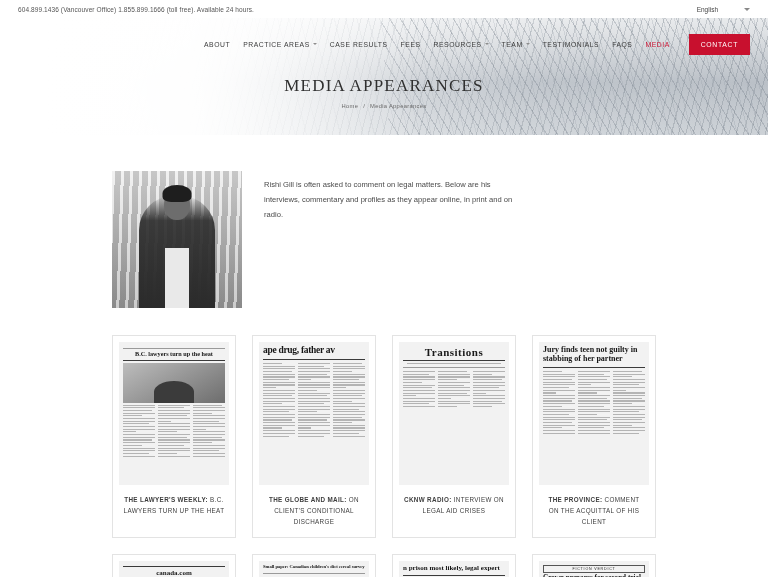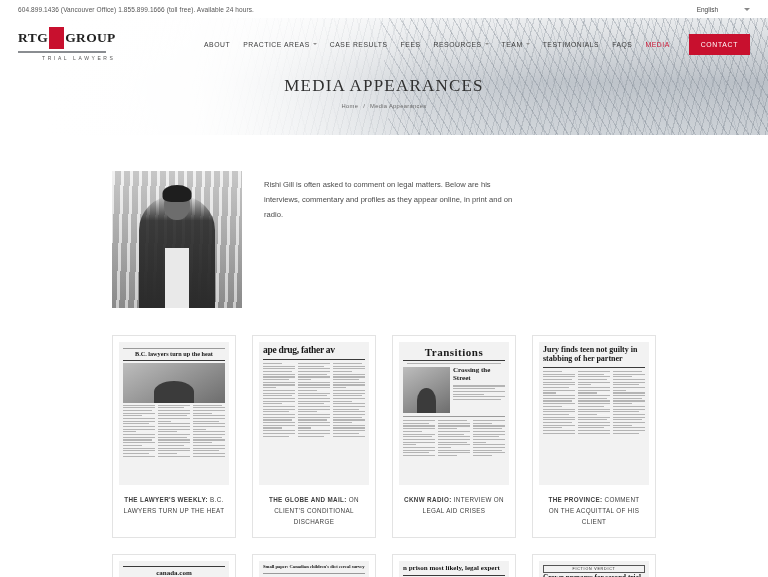--- a/index.html
+++ b/index.html
@@ -318,31 +318,20 @@
     <span>English</span>
     <span class="lang-caret"></span>
   </span>
 </div>
 
 <div class="hero">
   <div class="hero-bg"></div>
   <div class="hero-fade"></div>
 
   <div class="navrow">
-    <div class="logo">
-      <div>
-        <div class="logo-mark">
-          <span class="logo-rtg">RTG</span>
-          <span class="logo-red"></span>
-          <span class="logo-group">GROUP</span>
-        </div>
-        <div class="logo-underline"></div>
-        <div class="logo-sub">TRIAL LAWYERS</div>
-      </div>
-    </div>
 
     <nav class="mainnav">
       <span class="item">
         <span>ABOUT</span>
       </span>
       <span class="item">
         <span>PRACTICE AREAS</span>
         <span class="caret"></span>
       </span>
       <span class="item">
@@ -584,34 +573,20 @@
       <span>ON CLIENT'S CONDITIONAL DISCHARGE</span>
     </div>
   </div>
 
   <div class="card">
     <div class="clip">
       <div class="np">
         <div class="masthead" style="font-size:11px;letter-spacing:0.5px;">Transitions</div>
         <div class="np-rule" style="margin:2px 0;"></div>
         <div class="ln s92" style="margin:0 auto 3px;"></div>
-        <div style="display:flex;gap:3px;">
-          <div style="flex:0 0 46%;">
-            <div class="photo-box" style="height:46px;"></div>
-          </div>
-          <div style="flex:1;">
-            <div class="np-head" style="font-size:7px;line-height:1.1;">Crossing the Street</div>
-            <div class="ln" style="margin-top:3px;"></div>
-              <div class="ln s80"></div>
-              <div class="ln"></div>
-            <div class="ln s60"></div>
-              <div class="ln"></div>
-              <div class="ln s92"></div>
-          </div>
-        </div>
         <div class="np-rule thin" style="margin:3px 0;"></div>
         <div class="cols">
           <div class="col">
             <div class="ln"></div>
               <div class="ln s80"></div>
               <div class="ln"></div>
               <div class="ln"></div>
             <div class="ln s60"></div>
               <div class="ln"></div>
               <div class="ln s92"></div>

